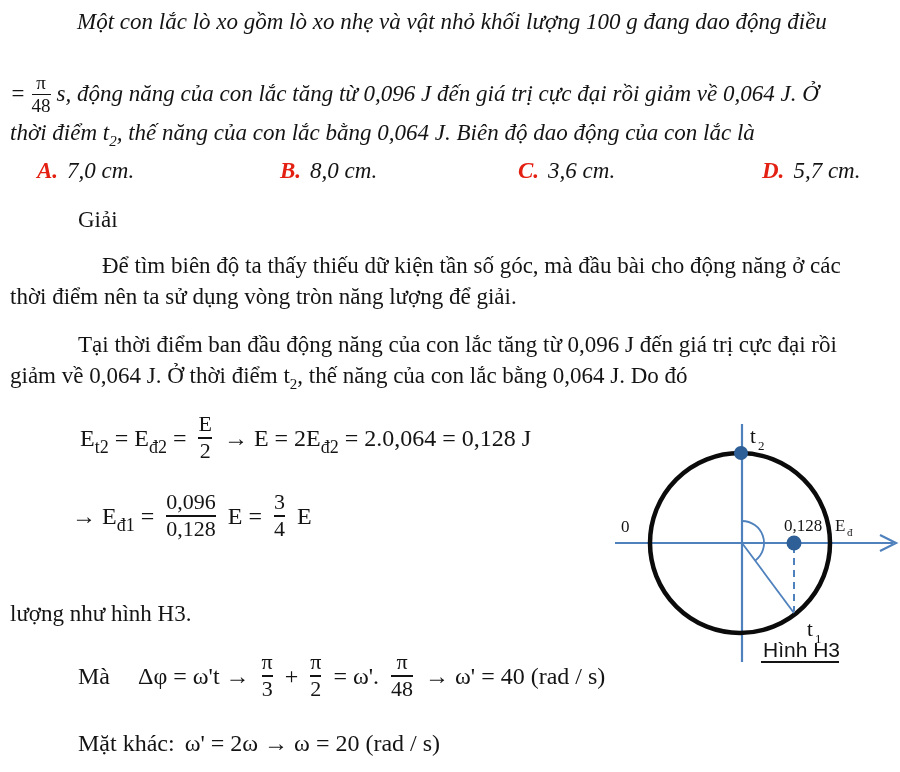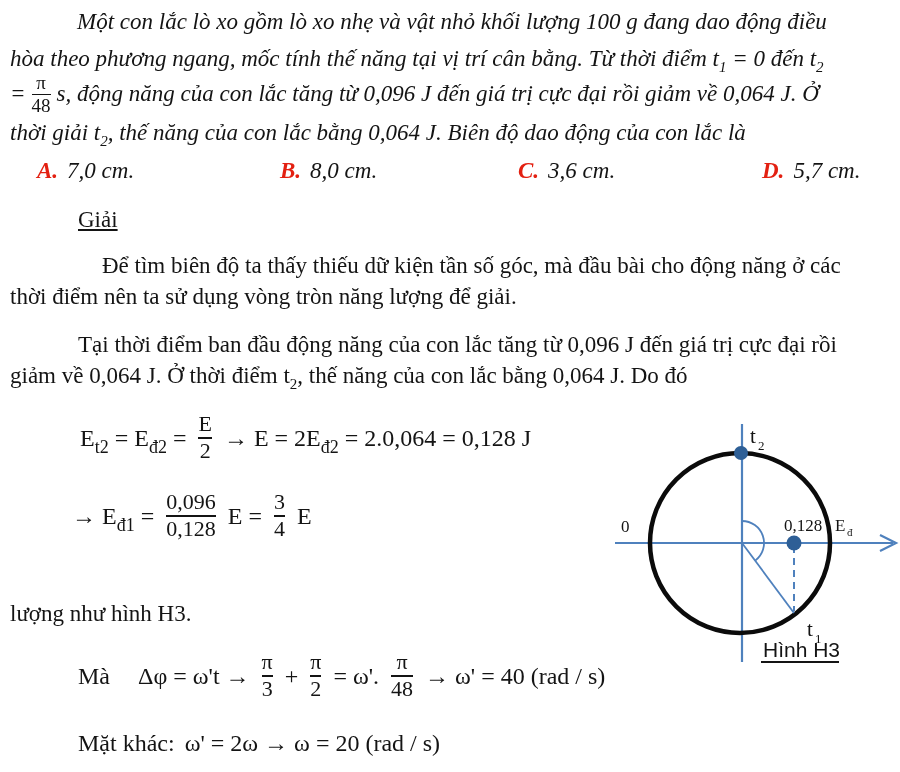--- a/index.html
+++ b/index.html
@@ -37,52 +37,51 @@
   .figure text { font-family:"Liberation Serif", serif; fill:#141414; }
   .figure .caption { font-family:"Liberation Sans", sans-serif; font-size:21px; }
 </style>
 </head>
 <body>
 
 <div class="page">
 
   <div class="line italic" style="left:77px; top:9px;">Một con lắc lò xo gồm lò xo nhẹ và vật nhỏ khối lượng 100 g đang dao động điều</div>
 
-  <div class="line italic" style="left:10px; top:46px;"><span class="pre">hòa theo phương ngang, mốc tính thế năng tại vị trí cân bằng. Từ thời điểm t</span><sub class="in-sub">1</sub><span class="pre"> = 0 đến t</span><sub class="in-sub">2</sub></div>
 
   <div class="line italic flexline" style="left:10px; top:71px; height:46px;">
     <span class="pre">=</span>
     <span class="frac p-frac">
       <span class="num">π</span>
       <span class="bar"></span>
       <span class="den">48</span>
     </span>
     <span class="pre">s, động năng của con lắc tăng từ 0,096 J đến giá trị cực đại rồi giảm về 0,064 J. Ở</span>
   </div>
 
-  <div class="line italic" style="left:10px; top:120px;"><span class="pre">thời giải t</span><sub class="in-sub">2</sub><span class="pre">, thế năng của con lắc bằng 0,064 J. Biên độ dao động của con lắc là</span></div>
+  <div class="line italic" style="left:10px; top:120px;"><span class="pre">thời điểm t</span><sub class="in-sub">2</sub><span class="pre">, thế năng của con lắc bằng 0,064 J. Biên độ dao động của con lắc là</span></div>
 
   <div class="answer" style="left:37px;">
     <span class="alabel">A.</span>
     <span>7,0 cm.</span>
   </div>
   <div class="answer" style="left:280px;">
     <span class="alabel">B.</span>
     <span>8,0 cm.</span>
   </div>
   <div class="answer" style="left:518px;">
     <span class="alabel">C.</span>
     <span>3,6 cm.</span>
   </div>
   <div class="answer" style="left:762px;">
     <span class="alabel">D.</span>
     <span>5,7 cm.</span>
   </div>
 
-  <div class="line" style="left:78px; top:207px;text-decoration:underline;">Giải</div>
+  <div class="line" style="left:78px; top:207px;">Giải</div>
 
   <div class="line" style="left:78px; top:253px;margin-left:24px;">Để tìm biên độ ta thấy thiếu dữ kiện tần số góc, mà đầu bài cho động năng ở các</div>
   <div class="line" style="left:10px; top:284px;">thời điểm nên ta sử dụng vòng tròn năng lượng để giải.</div>
 
   <div class="line" style="left:78px; top:332px;">Tại thời điểm ban đầu động năng của con lắc tăng từ 0,096 J đến giá trị cực đại rồi</div>
   <div class="line" style="left:10px; top:363px;"><span class="pre">giảm về 0,064 J. Ở thời điểm t</span><sub class="in-sub">2</sub><span class="pre">, thế năng của con lắc bằng 0,064 J. Do đó</span></div>
 
   <div class="formula" style="left:80px; top:410px; height:56px;">
     <span class="pre">E</span>
       <span class="sb">t2</span>

